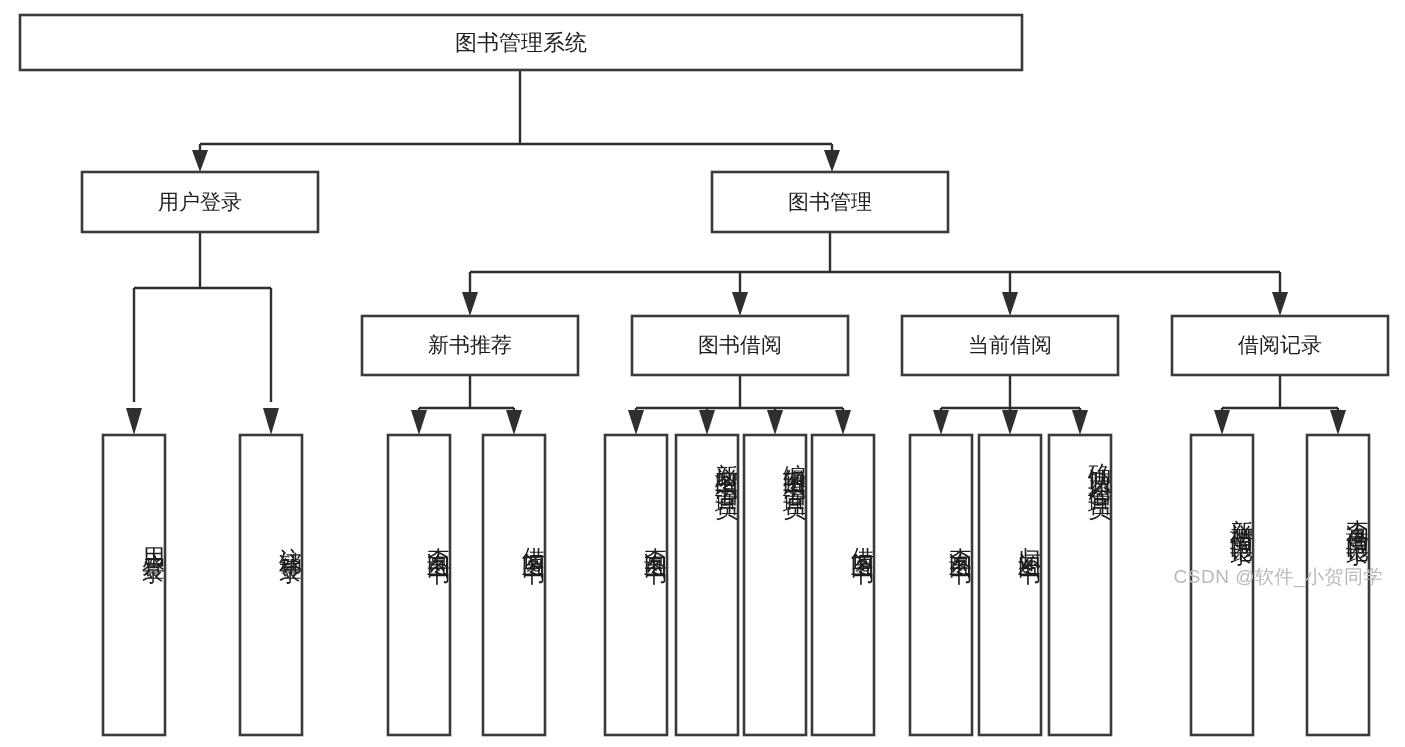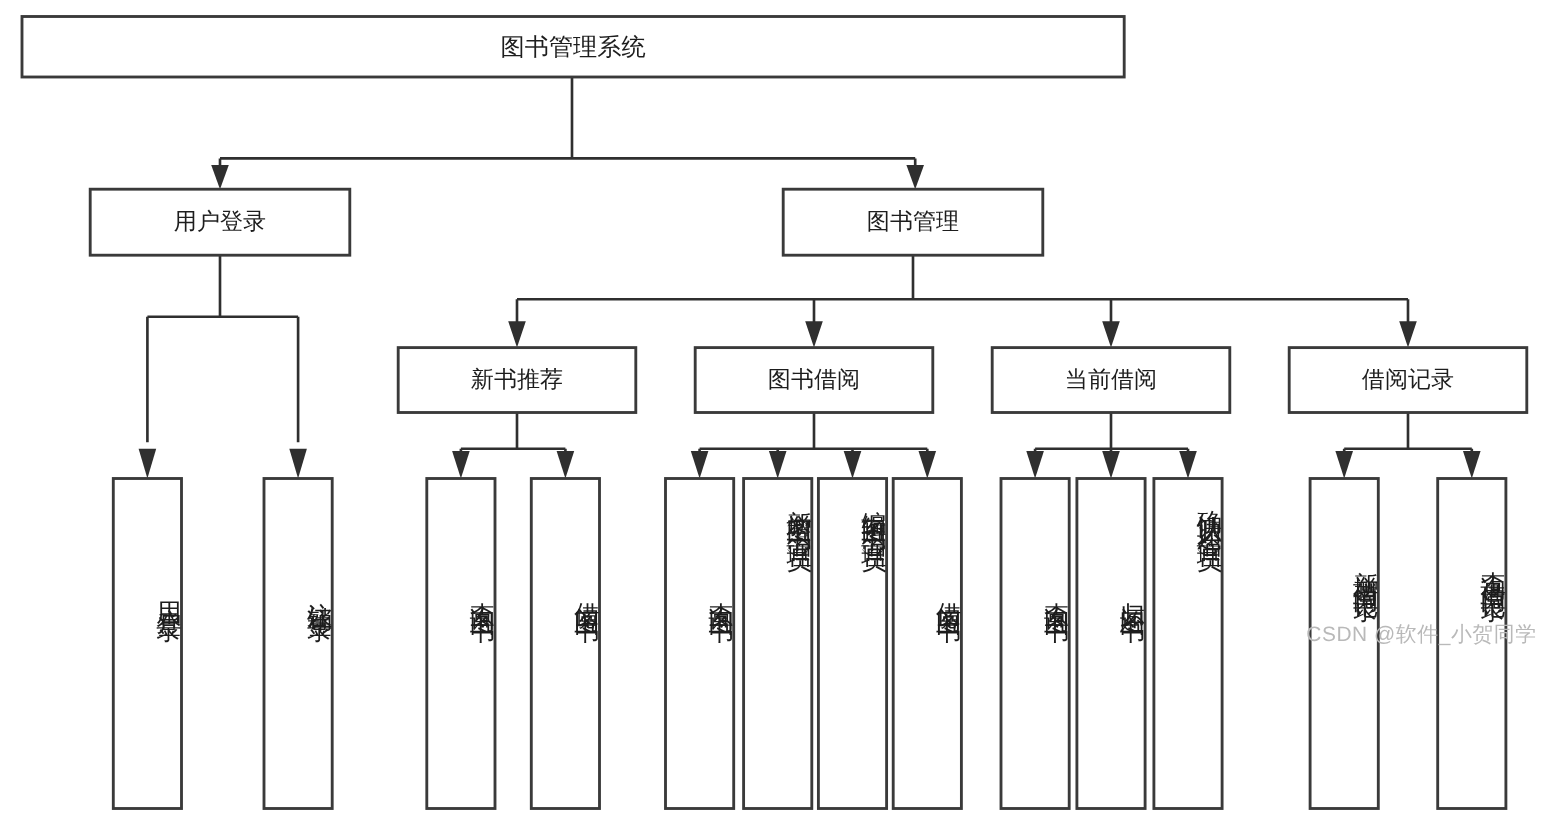--- a/index.html
+++ b/index.html
@@ -45,21 +45,21 @@
     stroke: #2f2f2f;
     stroke-width: 2.4;
     fill: none;
   }
   .arrow-head {
     fill: #2f2f2f;
     stroke: none;
   }
   .watermark {
     position: absolute;
-    right: 8px;
+    right: 22px;
     bottom: 6px;
     font-family: "Liberation Sans", "DejaVu Sans", sans-serif;
     font-size: 19px;
     color: #b9b9b9;
     white-space: nowrap;
     letter-spacing: 0.5px;
   }
 </style>
 </head>
 <body>

